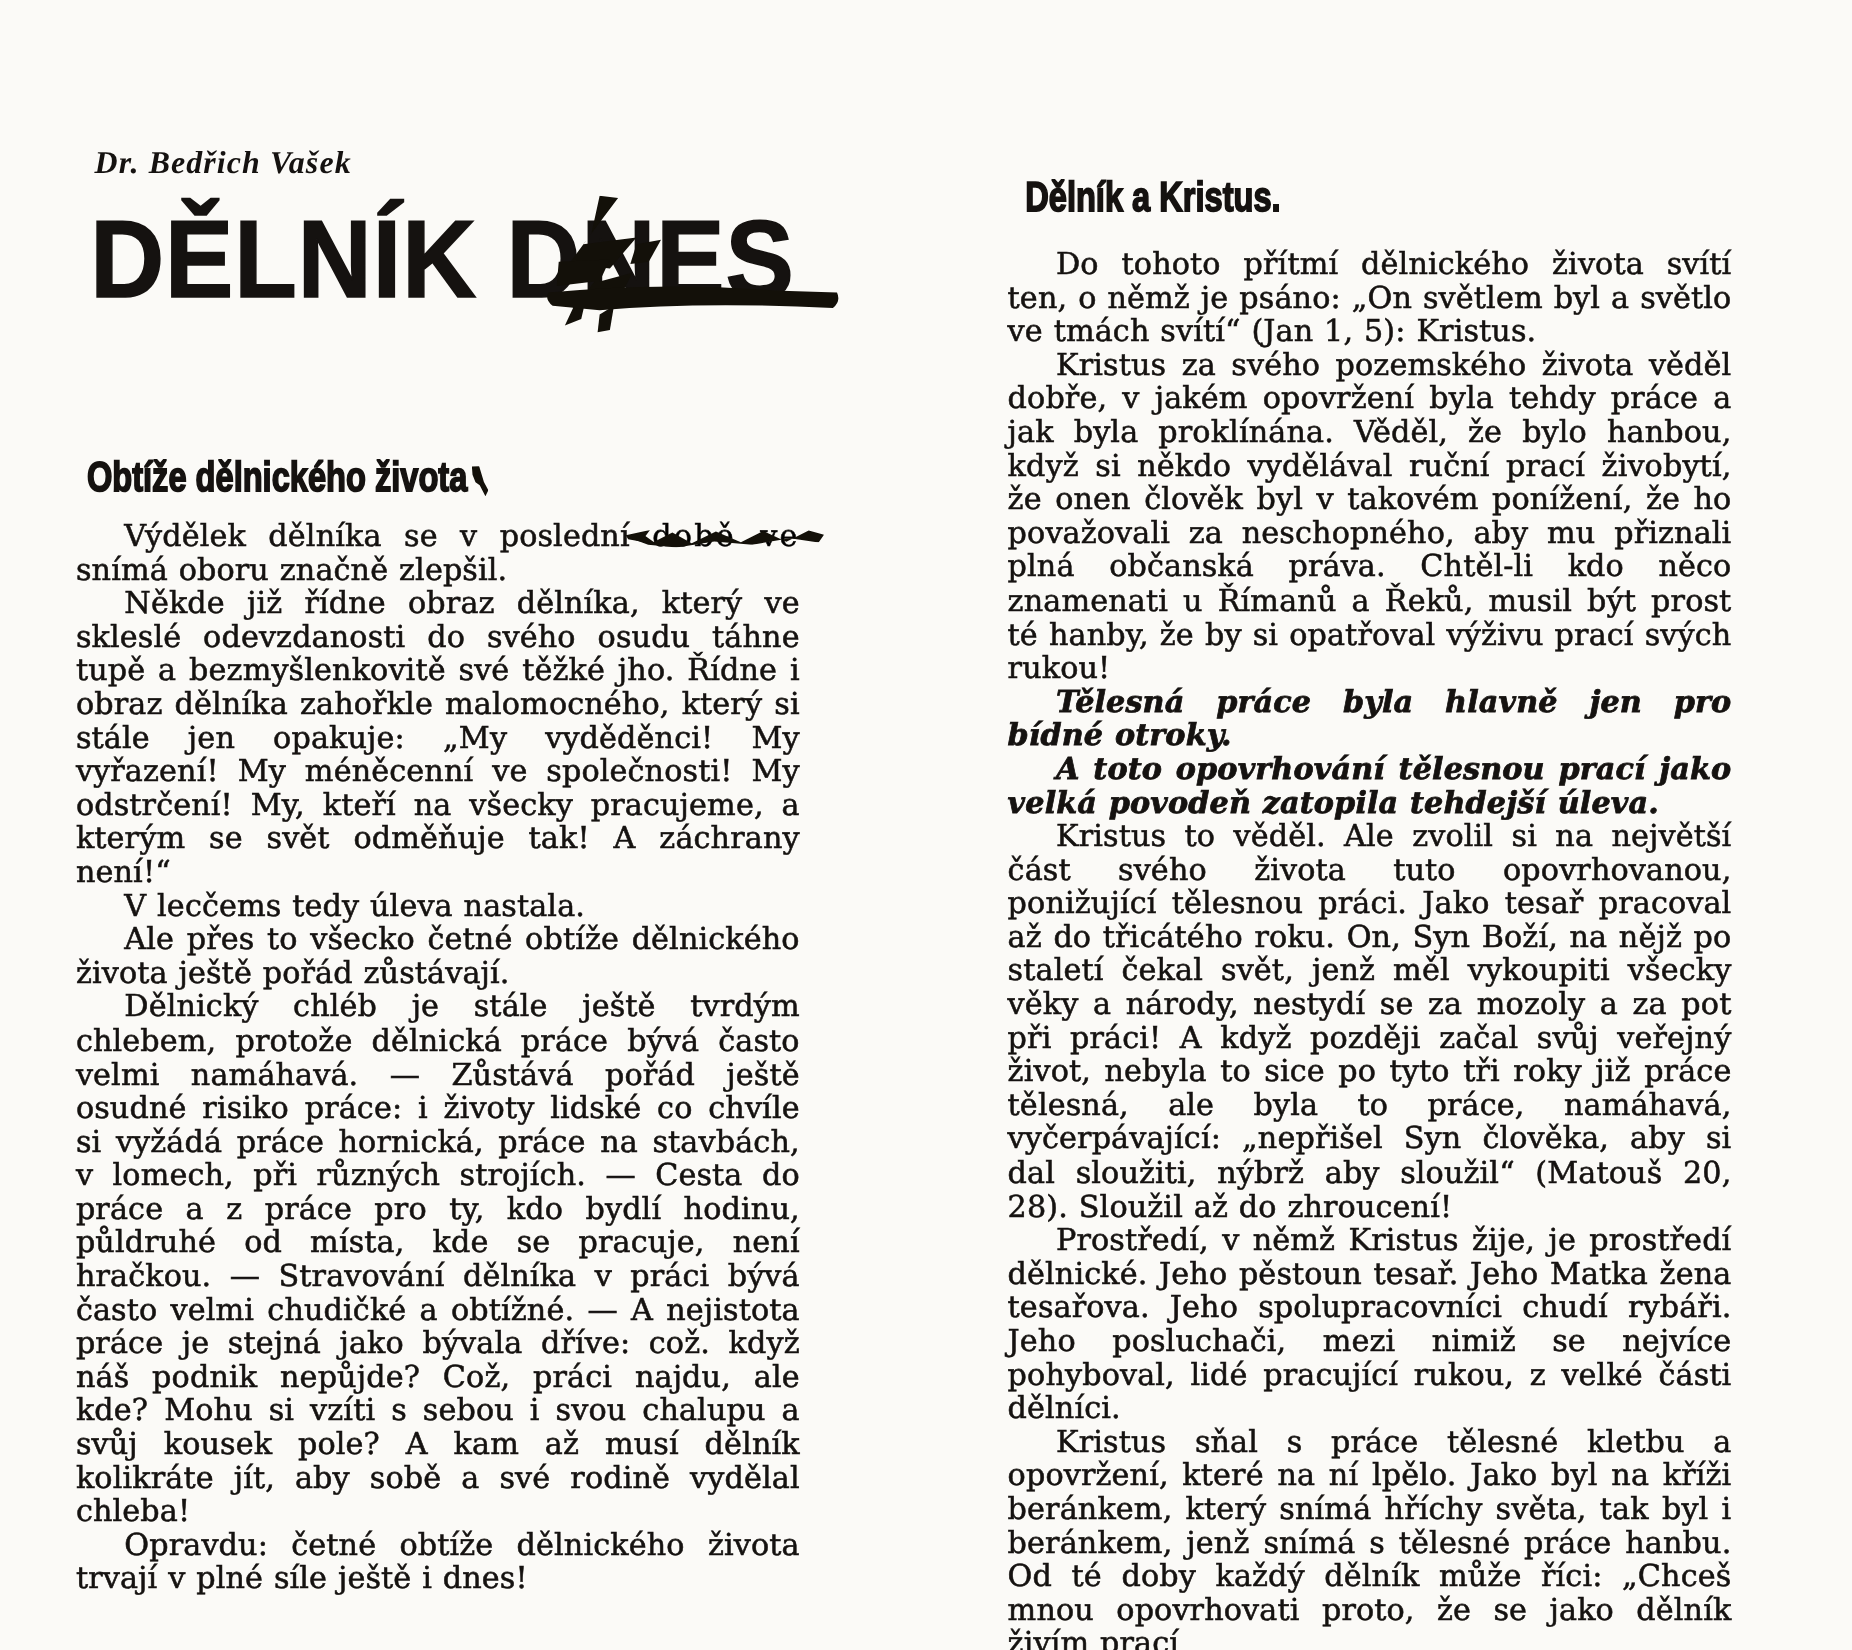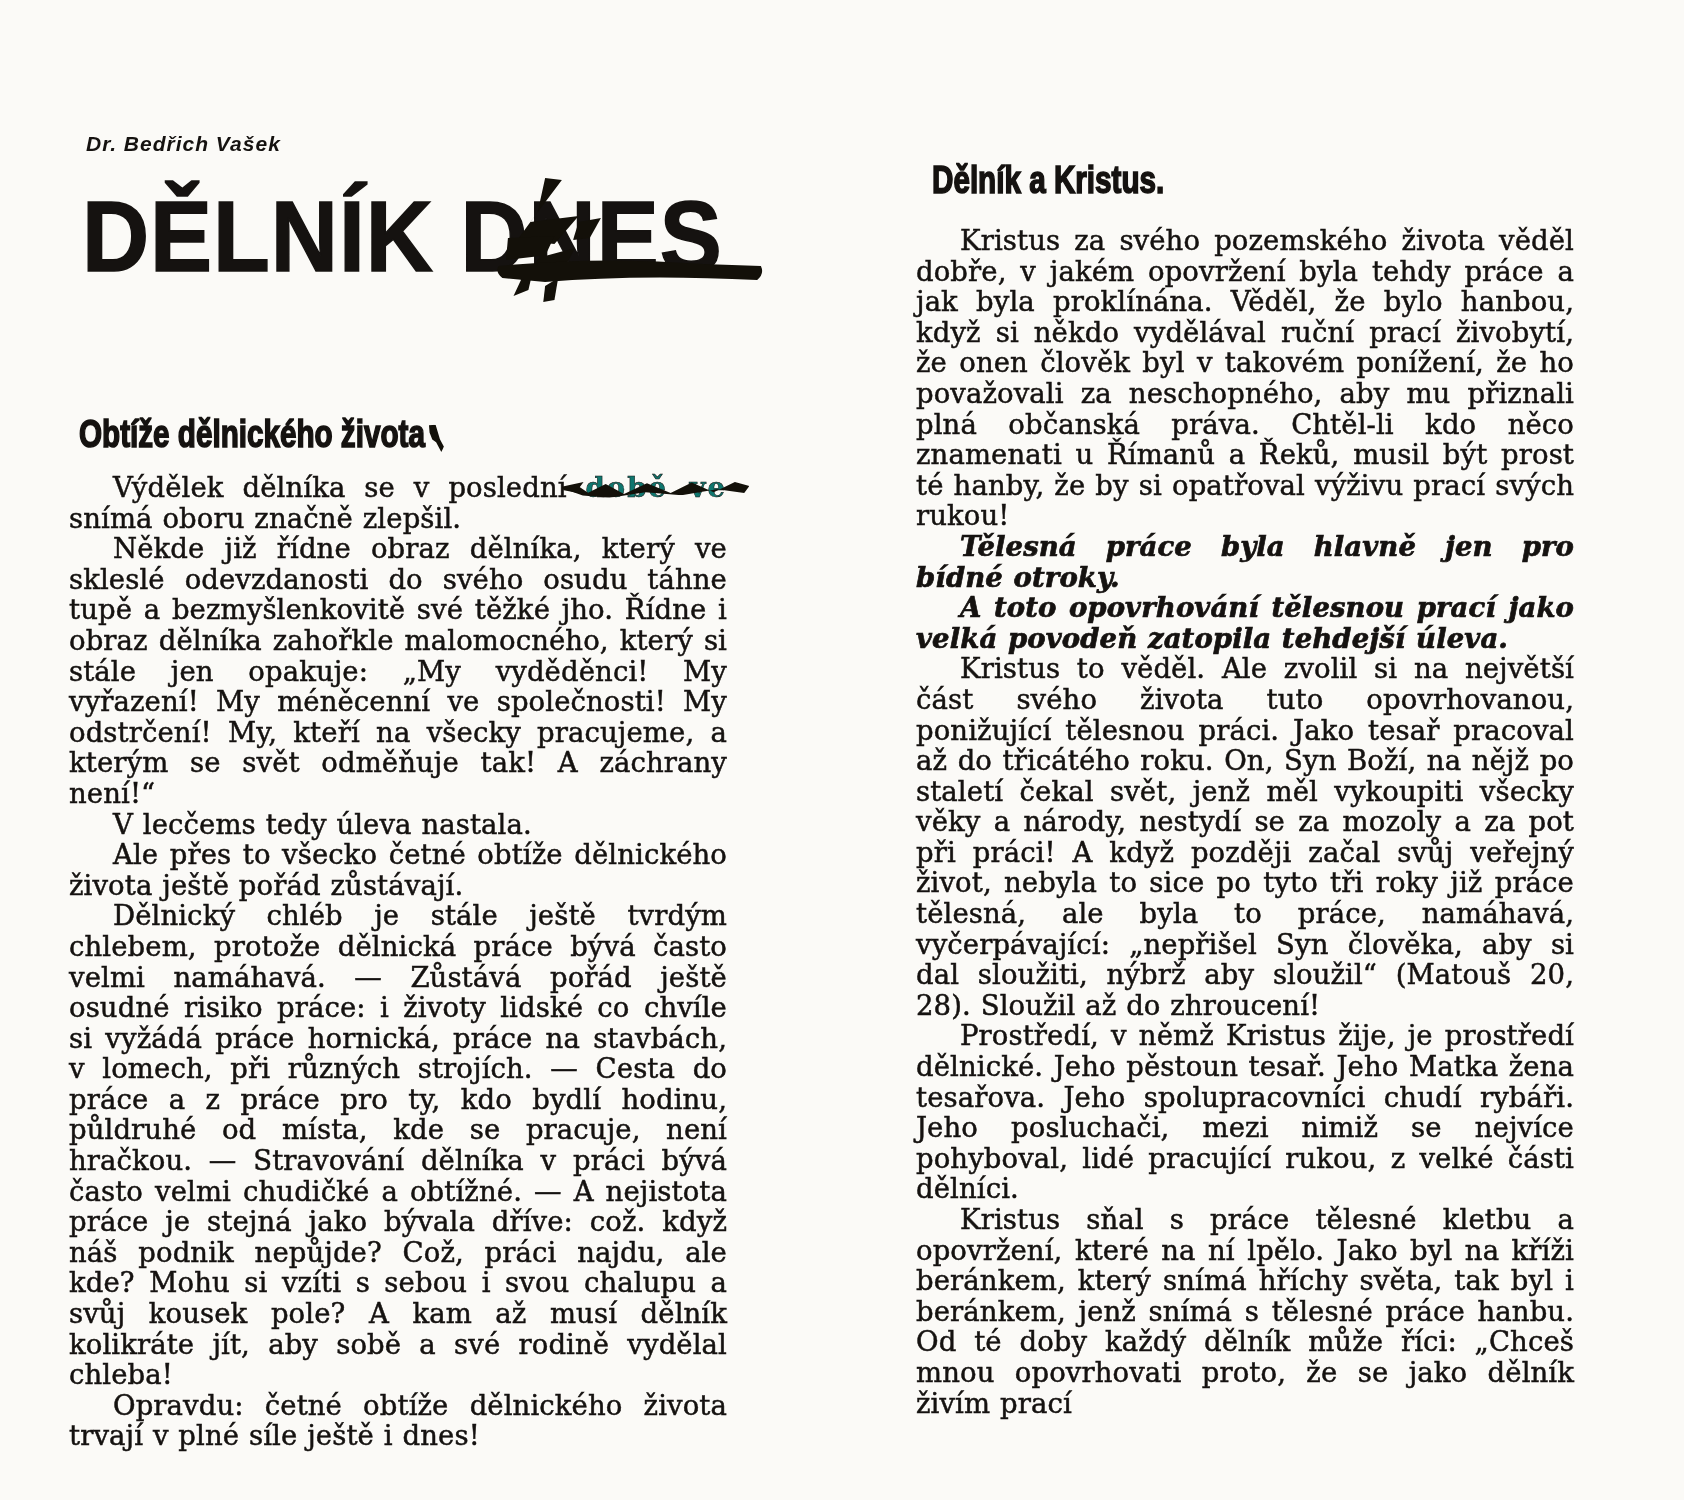--- a/index.html
+++ b/index.html
@@ -7,23 +7,23 @@
     position:relative;
     width:1684px;height:1500px;
     background:#fbfaf7;
     overflow:hidden;
     color:#151210;
     font-family:"DejaVu Serif", serif;
   }
   
   .author{
     position:absolute;left:86px;top:132px;
-    font-family:Liberation Sans, sans-serif;
+    font-family:Liberation Serif, serif;
     font-style:italic;font-weight:bold;
-    font-size:21px;letter-spacing:1px;
+    font-size:29px;letter-spacing:1px;
     white-space:nowrap;
     text-align:right;
   }
   .book-title{
     position:absolute;left:82px;top:184px;
     font-family:"Liberation Sans", sans-serif;
     font-weight:bold;font-size:100px;line-height:104px;
     letter-spacing:1px;white-space:nowrap;
     transform:scaleX(0.93);transform-origin:left top;
     -webkit-text-stroke:1.5px #151210;
@@ -53,22 +53,22 @@
     text-indent:44px;
     letter-spacing:0.1px;
     word-spacing:1px;
     -webkit-text-stroke:0.5px #151210;
     hyphens:auto;
   }
   .para.bold{font-weight:bold;font-style:italic;-webkit-text-stroke:0.7px #151210;}
   .para .i{}
   
   .scribble{
-    position:relative;font-weight:bold;white-space:nowrap;
-    letter-spacing:2px;color:#0f766e;
+    position:relative;font-weight:normal;white-space:nowrap;
+    letter-spacing:2px;color:#000000;
   }
   .scribble::before{
     content:"";position:absolute;left:-16px;right:-22px;top:30%;height:15px;
     background:#131009;transform:rotate(-2deg);
     clip-path:polygon(0 45%,3% 0,10% 62%,20% 8%,30% 78%,43% 12%,56% 82%,68% 18%,80% 88%,92% 25%,100% 55%,97% 100%,82% 68%,62% 100%,42% 72%,22% 100%,7% 78%);
   }
   .scribble::after{
     content:"";position:absolute;left:-24px;top:34%;width:22px;height:12px;
     background:#131009;
     clip-path:polygon(0 40%,100% 0,78% 55%,100% 100%,10% 70%);
@@ -110,20 +110,21 @@
         <p class="para"><span>V lecčems tedy úleva nastala.</span></p>
         <p class="para"><span>Ale přes to všecko četné obtíže dělnického života ještě pořád zůstávají.</span></p>
         <p class="para"><span>Dělnický chléb je stále ještě </span><span class="i">tvrdým</span><span> chlebem, protože dělnická práce bývá často velmi namáhavá. — Zůstává pořád ještě osudné </span><span class="i">risiko práce:</span><span> i životy lidské co chvíle si vyžádá práce hornická, práce na stavbách, v lomech, při různých strojích. — </span><span class="i">Cesta do práce a z práce</span><span> pro ty, kdo bydlí hodinu, půldruhé od místa, kde se pracuje, není hračkou. — </span><span class="i">Stravování</span><span> dělníka v práci bývá často velmi chudičké a obtížné. — </span><span class="i">A nejistota</span><span> práce je stejná jako bývala dříve: což. když náš podnik nepůjde? Což, práci najdu, ale kde? Mohu si vzíti s sebou i svou chalupu a svůj kousek pole? A kam až musí dělník kolikráte jít, aby sobě a své rodině vydělal chleba!</span></p>
         <p class="para"><span>Opravdu: četné obtíže dělnického života trvají v plné síle ještě i dnes!</span></p>
       </div>
   </section>
 
   <section class="col col-right">
     <h2 class="section-heading"><span>Dělník a Kristus.</span></h2>
     <div>
+        <p class="para"><span>Do tohoto přítmí dělnického života svítí ten, o němž je psáno: „On světlem byl a světlo ve tmách svítí“ (Jan 1, 5): Kristus.</span></p>
         <p class="para"><span>Kristus za svého pozemského života věděl dobře, v jakém opovržení byla tehdy práce a jak byla proklínána. Věděl, že bylo </span><span class="i">hanbou,</span><span> když si někdo vydělával ruční prací živobytí, že onen člověk byl v takovém ponížení, že ho považovali za neschopného, aby mu přiznali plná občanská práva. Chtěl-li kdo něco znamenati u Římanů a Řeků, musil být prost té hanby, že by si opatřoval výživu prací svých rukou!</span></p>
         <p class="para bold"><span>Tělesná práce byla hlavně jen pro bídné otroky.</span></p>
         <p class="para bold"><span>A toto opovrhování tělesnou prací jako velká povodeň zatopila tehdejší úleva.</span></p>
         <p class="para"><span>Kristus to věděl. Ale zvolil si na největší část svého života tuto opovrhovanou, ponižující tělesnou práci. Jako tesař pracoval až do třicátého roku. On, Syn Boží, na nějž po staletí čekal svět, jenž měl vykoupiti všecky věky a národy, nestydí se za mozoly a za pot při práci! A když později začal svůj veřejný život, nebyla to sice po tyto tři roky již práce tělesná, ale byla to práce, namáhavá, vyčerpávající: „nepřišel Syn člověka, aby si dal sloužiti, nýbrž aby sloužil“ (Matouš 20, 28). Sloužil až do zhroucení!</span></p>
         <p class="para"><span>Prostředí, v němž Kristus žije, je prostředí dělnické. Jeho pěstoun tesař. Jeho Matka žena tesařova. Jeho spolupracovníci chudí rybáři. Jeho posluchači, mezi nimiž se nejvíce pohyboval, lidé pracující rukou, z velké části dělníci.</span></p>
         <p class="para"><span>Kristus sňal s práce tělesné kletbu a opovržení, které na ní lpělo. Jako byl na kříži beránkem, který snímá hříchy světa, tak byl i beránkem, jenž snímá s tělesné práce hanbu. Od té doby každý dělník může říci: „Chceš mnou opovrhovati proto, že se jako dělník živím prací</span></p>
       </div>
   </section>
 
 </div>

